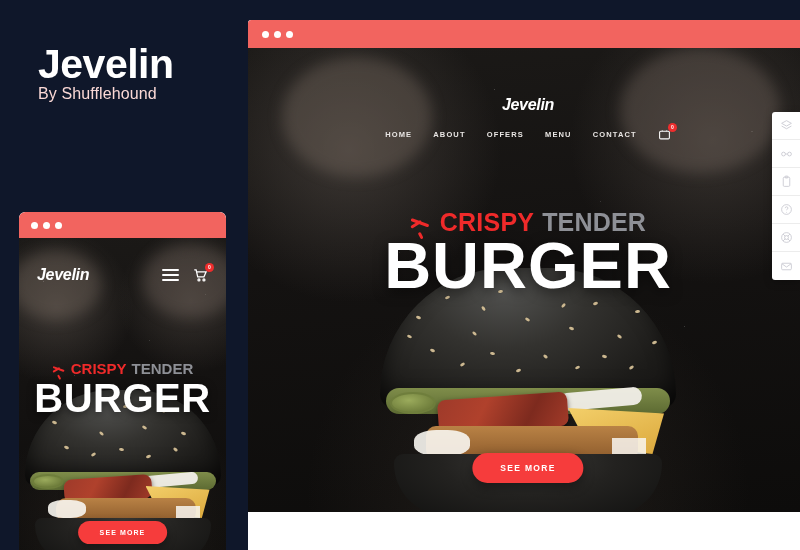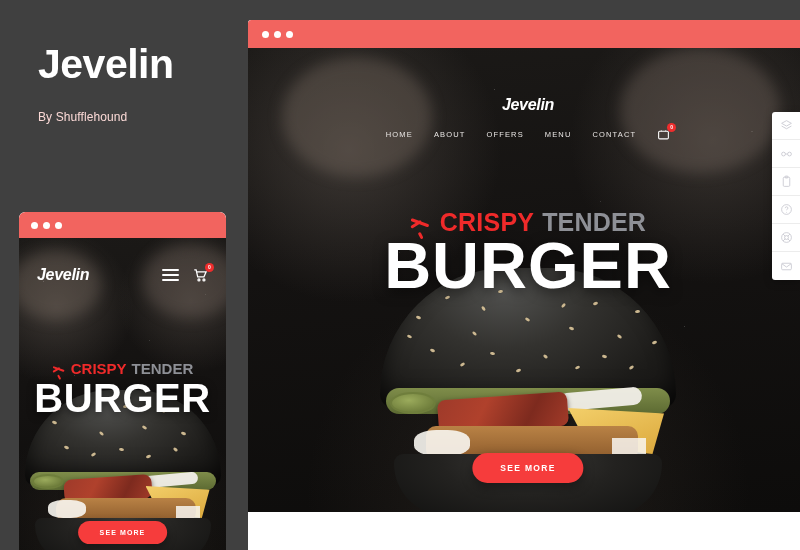--- a/index.html
+++ b/index.html
@@ -2,34 +2,34 @@
 <html><head>
 <meta charset="utf-8">
 <style>
   * { margin:0; padding:0; box-sizing:border-box; }
   html, body {
     width:800px; height:550px;
     overflow:hidden;
     font-family:"Liberation Sans", sans-serif;
     background:#ee3b38;
   }
-  .stage { position:relative; width:800px; height:550px; background:#404040; overflow:hidden; }
+  .stage { position:relative; width:800px; height:550px; background:#0f172a; overflow:hidden; }
 
   
   .promo { position:absolute; left:38px; top:44px; width:200px; }
   .promo-title {
     font-size:41px; font-weight:bold; color:#ffffff; line-height:1.0;
     letter-spacing:-0.5px;
   }
   .promo-sub {
     font-size:26px; font-weight:normal; color:#ffffff; line-height:1.0;
     margin-top:12px; letter-spacing:0px;
   }
   .promo-author {
-    font-size:12px; color:#fbd9d6; margin-top:25px; letter-spacing:0.1px;
+    font-size:16px; color:#fbd9d6; letter-spacing:0.1px;
   }
 
   
   .titlebar { background:#f2645f; display:flex; align-items:center; }
   .dots { display:flex; gap:5px; }
   .dot { background:#ffffff; border-radius:50%; }
 
   
   .desktop {
     position:absolute; left:248px; top:20px; width:560px; height:530px;
@@ -75,21 +75,21 @@
     position:absolute; left:0; right:0; top:48px; text-align:center; z-index:4;
   }
   .hero-logo {
     font-size:16px; font-weight:bold; color:#ffffff;
     letter-spacing:-0.3px; font-style:italic;
   }
   .hero-nav {
     margin-top:14px; display:flex; justify-content:center; align-items:center; gap:21px;
   }
   .hero-nav a {
-    font-size:7.5px; color:#e9e6e4; letter-spacing:1.15px; font-weight:normal;
+    font-size:7.5px; color:#e9e6e4; letter-spacing:1.15px; font-weight:bold;
     text-decoration:none; text-transform:uppercase; white-space:nowrap;
   }
   .cart-wrap { position:relative; display:inline-flex; align-items:center; }
   .cart-badge {
     position:absolute; top:-5px; right:-6px;
     width:9px; height:9px; border-radius:50%; background:#ee2d2d;
     color:#fff; font-size:5px; line-height:9px; text-align:center; font-weight:bold;
   }
 
   .hero-title-wrap {

